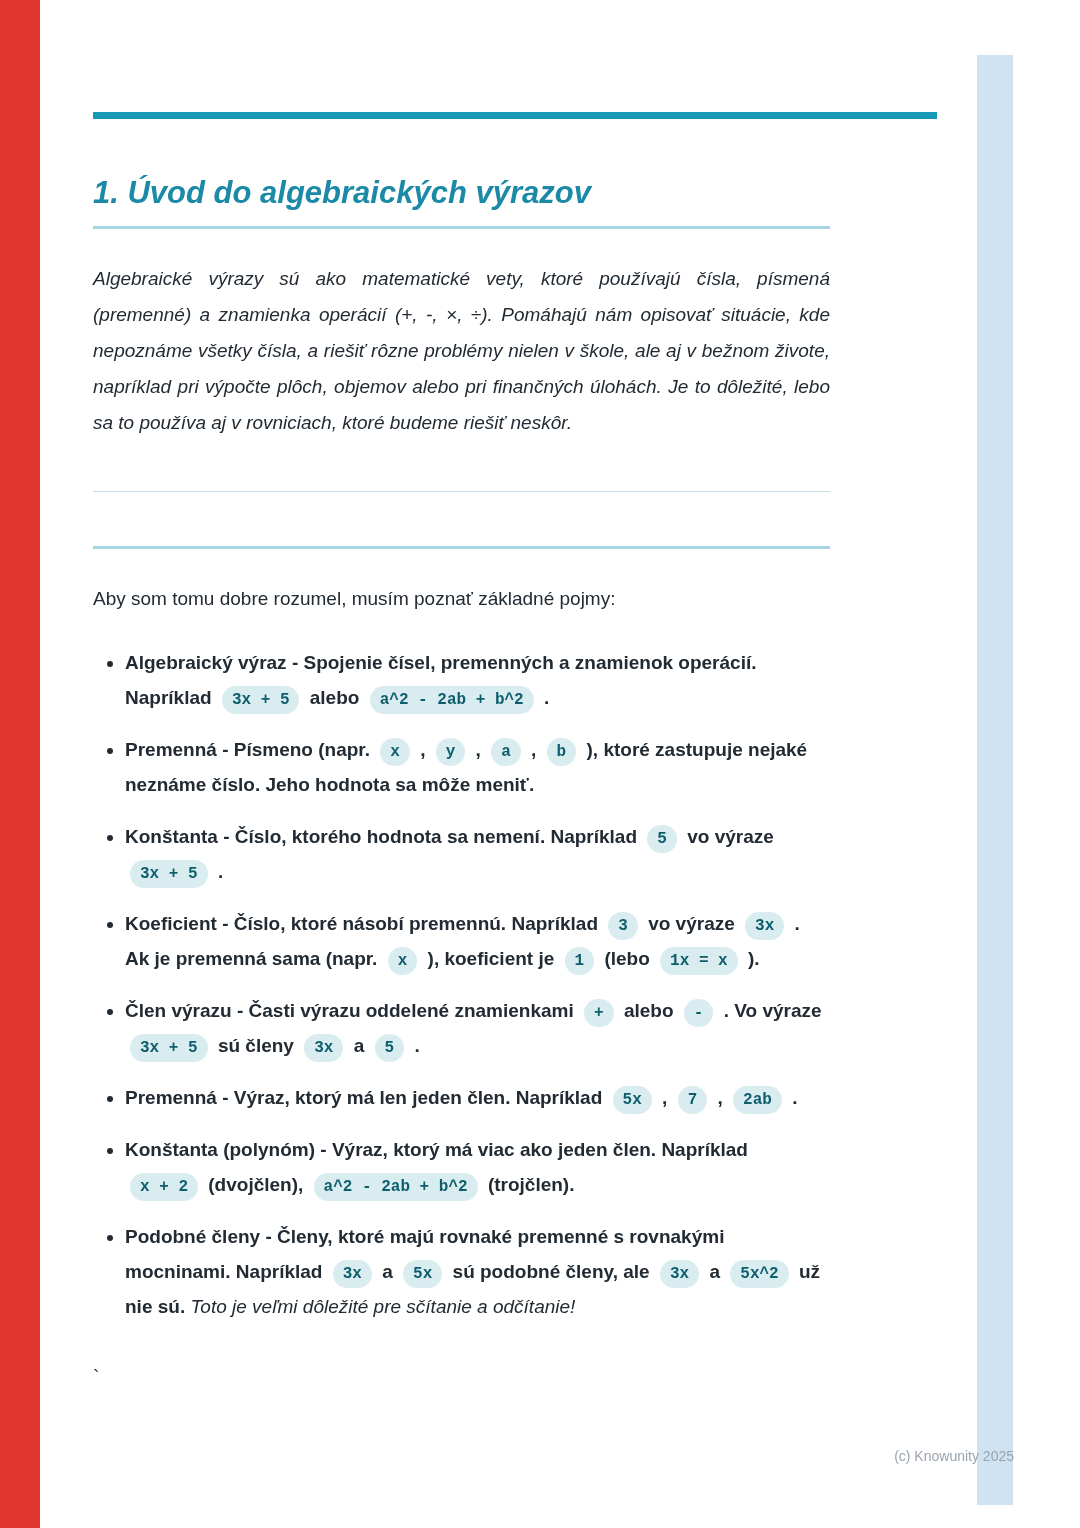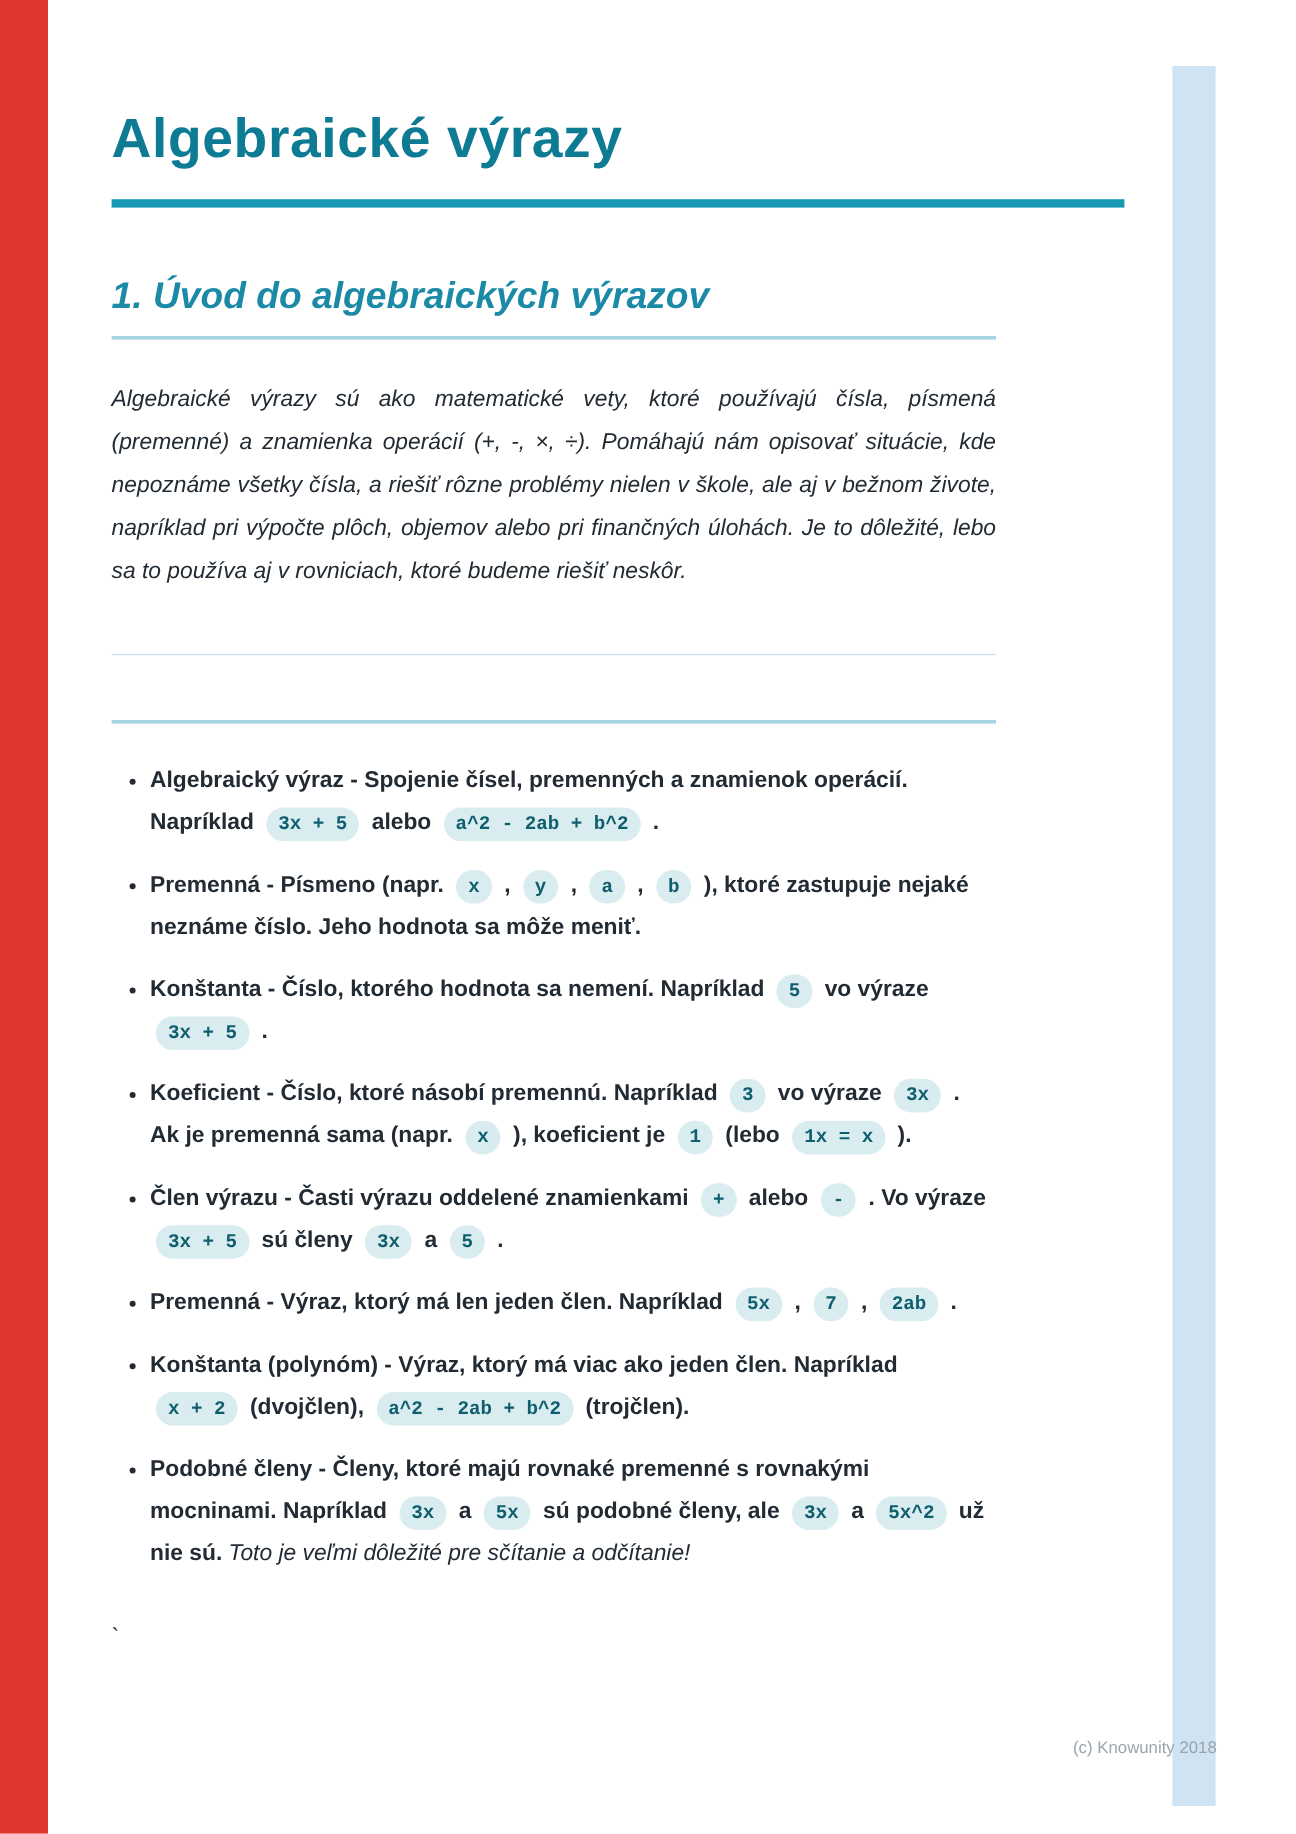--- a/index.html
+++ b/index.html
@@ -133,44 +133,44 @@
 </head>
 <body>
 
 <div class="page">
 
   <div class="red-bar"></div>
   <div class="blue-bar"></div>
 
   <div class="content">
 
-    <h1 class="page-title">Algebraické výrazy</h1>
     <div class="title-rule"></div>
 
     <section class="section-1">
       <h2 class="section-heading">1. Úvod do algebraických výrazov</h2>
       <div class="h2-rule"></div>
       <p class="para">Algebraické výrazy sú ako matematické vety, ktoré používajú čísla, písmená (premenné) a znamienka operácií (+, -, ×, ÷). Pomáhajú nám opisovať situácie, kde nepoznáme všetky čísla, a riešiť rôzne problémy nielen v škole, ale aj v bežnom živote, napríklad pri výpočte plôch, objemov alebo pri finančných úlohách. Je to dôležité, lebo sa to používa aj v rovniciach, ktoré budeme riešiť neskôr.</p>
     </section>
 
     <hr class="divider">
 
     <section class="section-2">
       <div class="h2-rule"></div>
+      <p class="intro">Aby som tomu dobre rozumel, musím poznať základné pojmy:</p>
       <ul class="def-list">
           <li><span class="seg-b">Algebraický výraz</span> <span class="seg-n"> - Spojenie čísel, premenných a znamienok operácií. Napríklad</span> <span class="seg-c">3x + 5</span> <span class="seg-n">alebo</span> <span class="seg-c">a^2 - 2ab + b^2</span> <span class="seg-n">.</span> </li>
           <li><span class="seg-b">Premenná</span> <span class="seg-n"> - Písmeno (napr.</span> <span class="seg-c">x</span> <span class="seg-n">,</span> <span class="seg-c">y</span> <span class="seg-n">,</span> <span class="seg-c">a</span> <span class="seg-n">,</span> <span class="seg-c">b</span> <span class="seg-n">), ktoré zastupuje nejaké neznáme číslo. Jeho hodnota sa môže meniť.</span> </li>
           <li><span class="seg-b">Konštanta</span> <span class="seg-n"> - Číslo, ktorého hodnota sa nemení. Napríklad</span> <span class="seg-c">5</span> <span class="seg-n">vo výraze</span> <span class="seg-c">3x + 5</span> <span class="seg-n">.</span> </li>
           <li><span class="seg-b">Koeficient</span> <span class="seg-n"> - Číslo, ktoré násobí premennú. Napríklad</span> <span class="seg-c">3</span> <span class="seg-n">vo výraze</span> <span class="seg-c">3x</span> <span class="seg-n">. Ak je premenná sama (napr.</span> <span class="seg-c">x</span> <span class="seg-n">), koeficient je</span> <span class="seg-c">1</span> <span class="seg-n">(lebo</span> <span class="seg-c">1x = x</span> <span class="seg-n">).</span> </li>
           <li><span class="seg-b">Člen výrazu</span> <span class="seg-n"> - Časti výrazu oddelené znamienkami</span> <span class="seg-c">+</span> <span class="seg-n">alebo</span> <span class="seg-c">-</span> <span class="seg-n">. Vo výraze</span> <span class="seg-c">3x + 5</span> <span class="seg-n">sú členy</span> <span class="seg-c">3x</span> <span class="seg-n">a</span> <span class="seg-c">5</span> <span class="seg-n">.</span> </li>
           <li><span class="seg-b">Premenná</span> <span class="seg-n"> - Výraz, ktorý má len jeden člen. Napríklad</span> <span class="seg-c">5x</span> <span class="seg-n">,</span> <span class="seg-c">7</span> <span class="seg-n">,</span> <span class="seg-c">2ab</span> <span class="seg-n">.</span> </li>
           <li><span class="seg-b">Konštanta</span> <span class="seg-n"> (polynóm) - Výraz, ktorý má viac ako jeden člen. Napríklad</span> <span class="seg-c">x + 2</span> <span class="seg-n">(dvojčlen),</span> <span class="seg-c">a^2 - 2ab + b^2</span> <span class="seg-n">(trojčlen).</span> </li>
           <li><span class="seg-b">Podobné členy</span> <span class="seg-n"> - Členy, ktoré majú rovnaké premenné s rovnakými mocninami. Napríklad</span> <span class="seg-c">3x</span> <span class="seg-n">a</span> <span class="seg-c">5x</span> <span class="seg-n">sú podobné členy, ale</span> <span class="seg-c">3x</span> <span class="seg-n">a</span> <span class="seg-c">5x^2</span> <span class="seg-n">už nie sú. </span> <span class="seg-i">Toto je veľmi dôležité pre sčítanie a odčítanie!</span> </li>
         </ul>
     </section>
 
     <div class="stray">`</div>
 
   </div>
 
-  <div class="footer">(c) Knowunity 2018</div>
+  <div class="footer">(c) Knowunity 2025</div>
 
 </div>
 
 </body></html>

